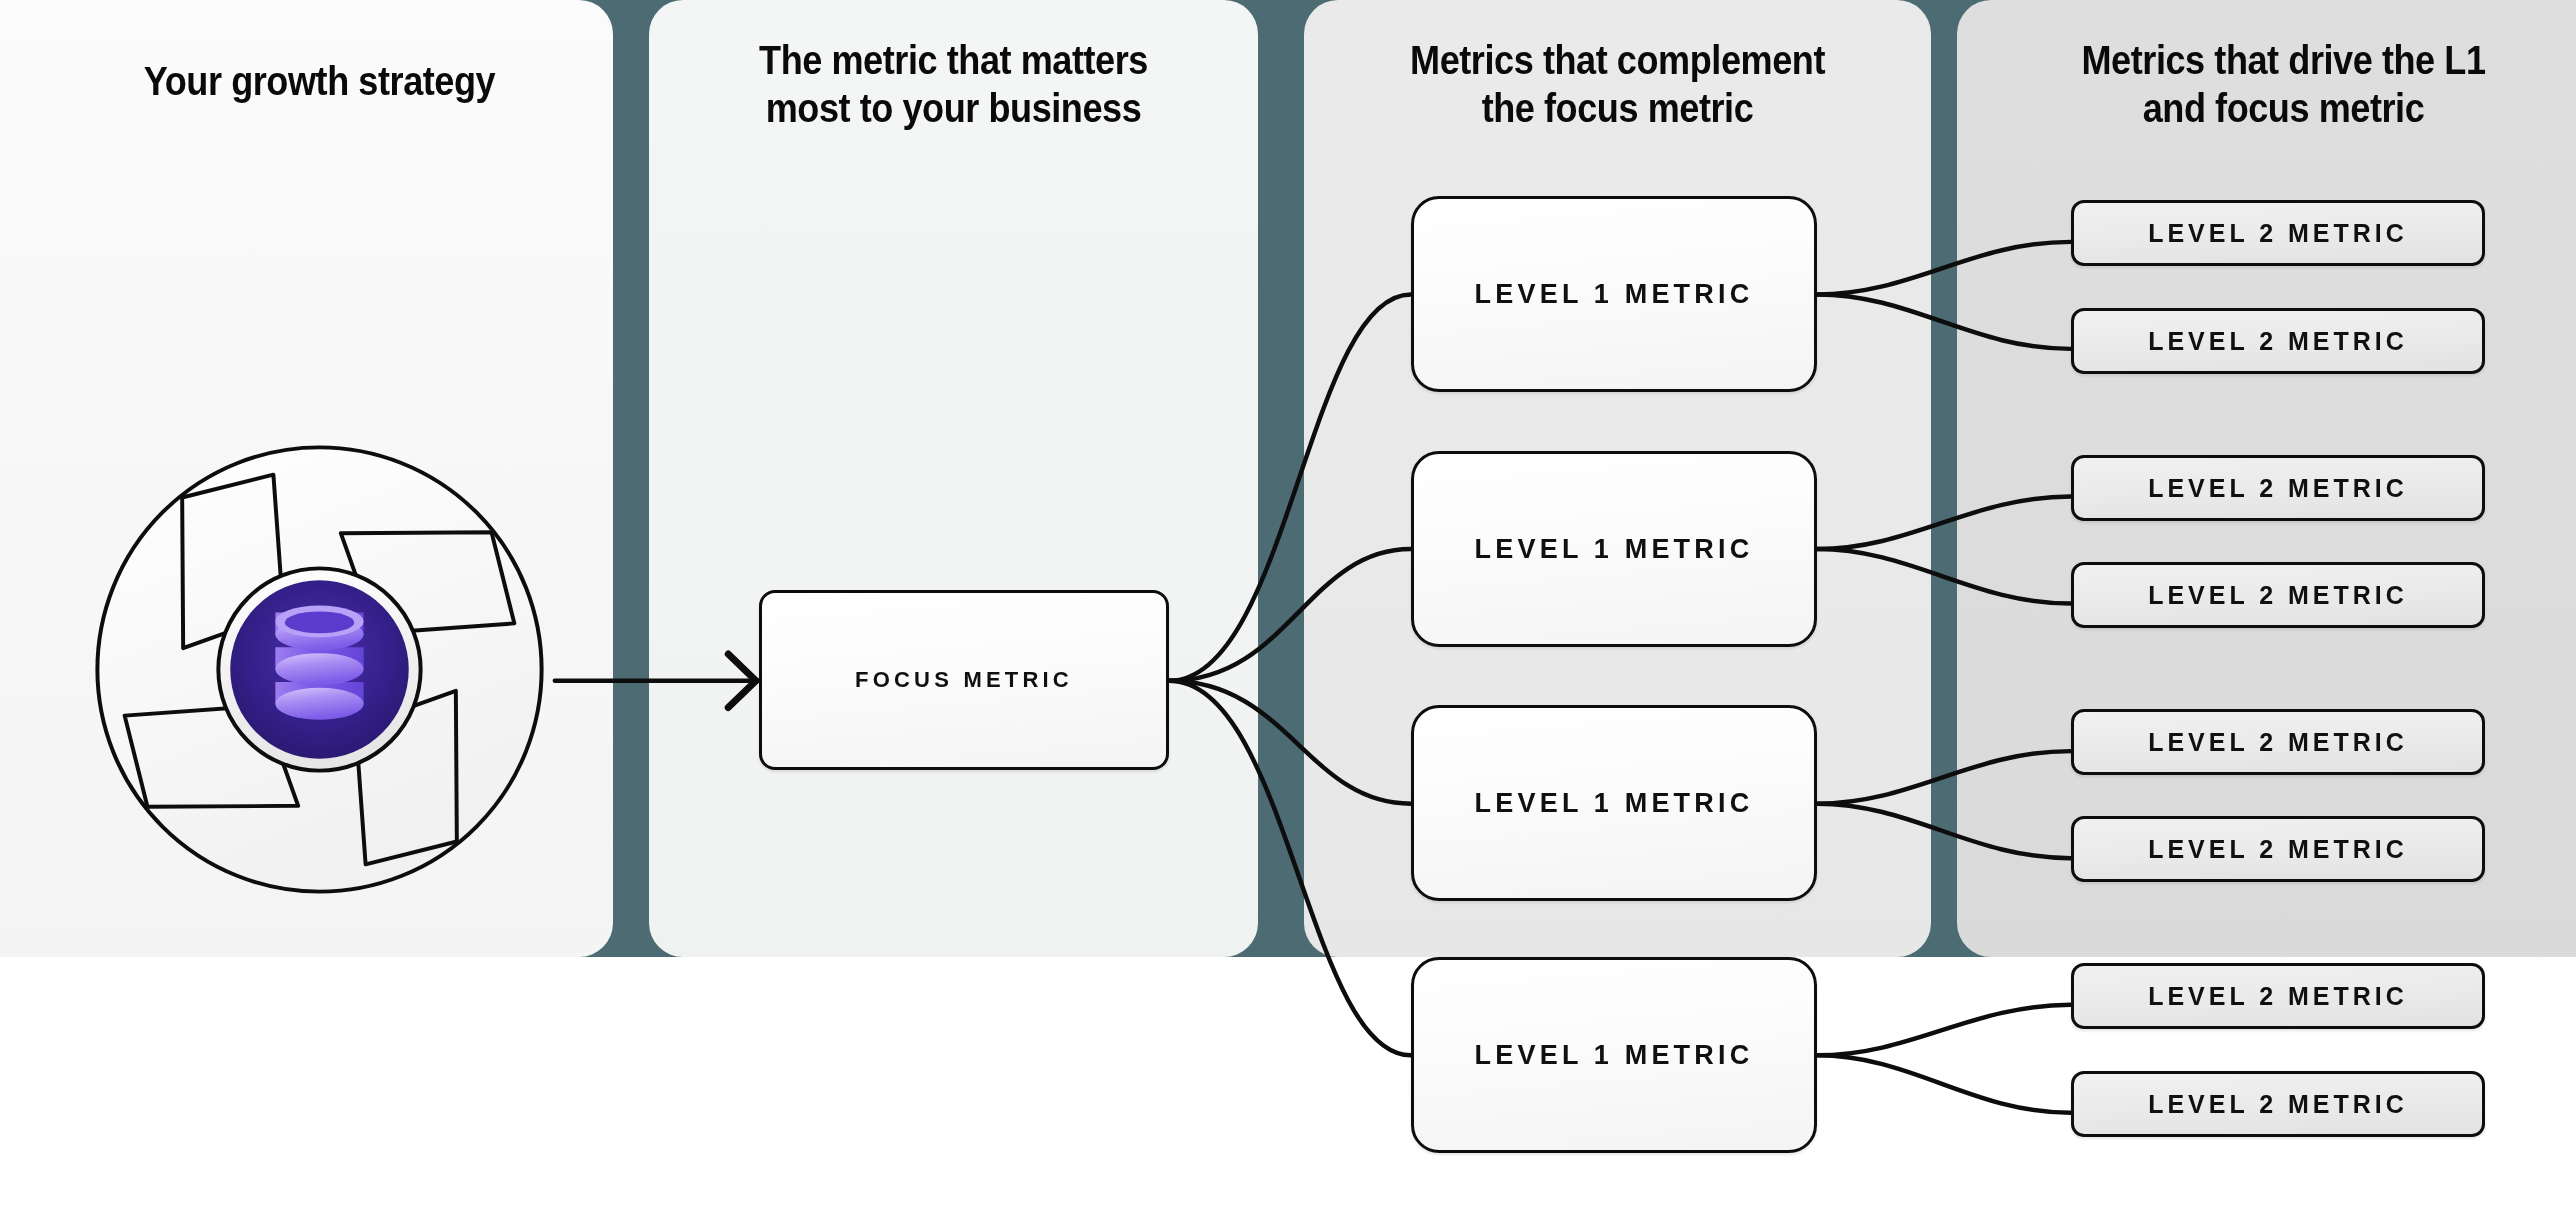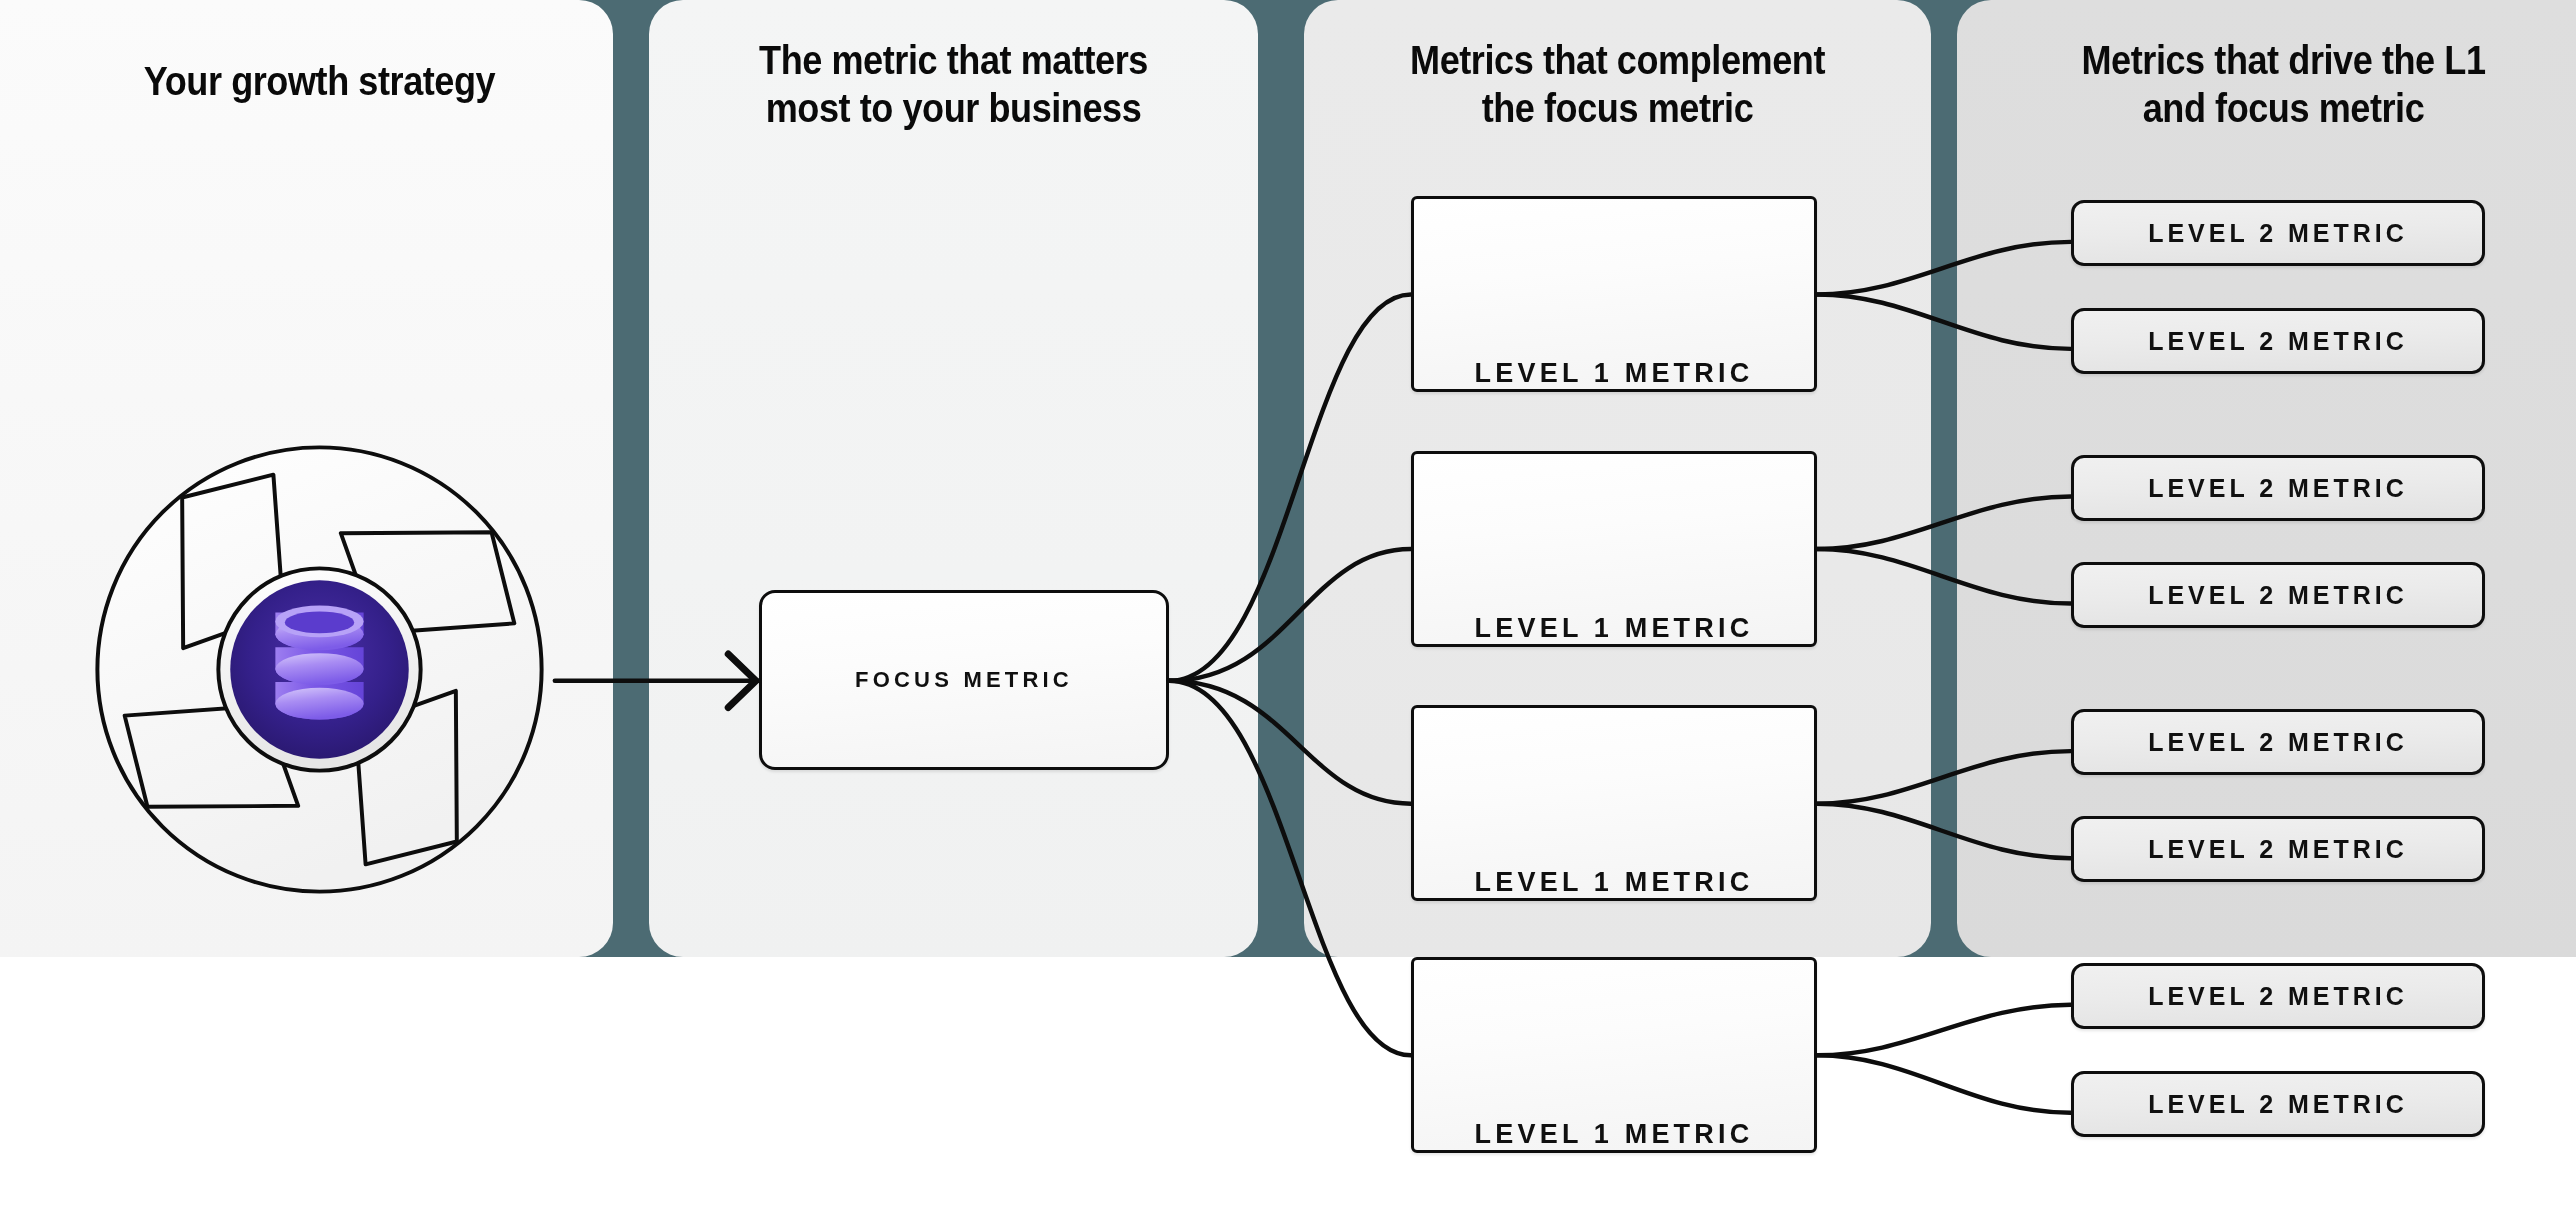--- a/index.html
+++ b/index.html
@@ -102,22 +102,21 @@
     width: 410px;
     height: 180px;
     border-radius: 16px;
   }
   .node-focus span { font-size: 22px; }
 
   .node-l1 {
     left: 1411px;
     width: 406px;
     height: 196px;
-    border-radius: 6px;
-    align-items: flex-end;
+    border-radius: 28px;
   }
   .node-l1 span { font-size: 27px; }
   .l1-0 { top: 196px; }
   .l1-1 { top: 451px; }
   .l1-2 { top: 705px; }
   .l1-3 { top: 957px; }
 
   .node-l2 {
     left: 2071px;
     width: 414px;

